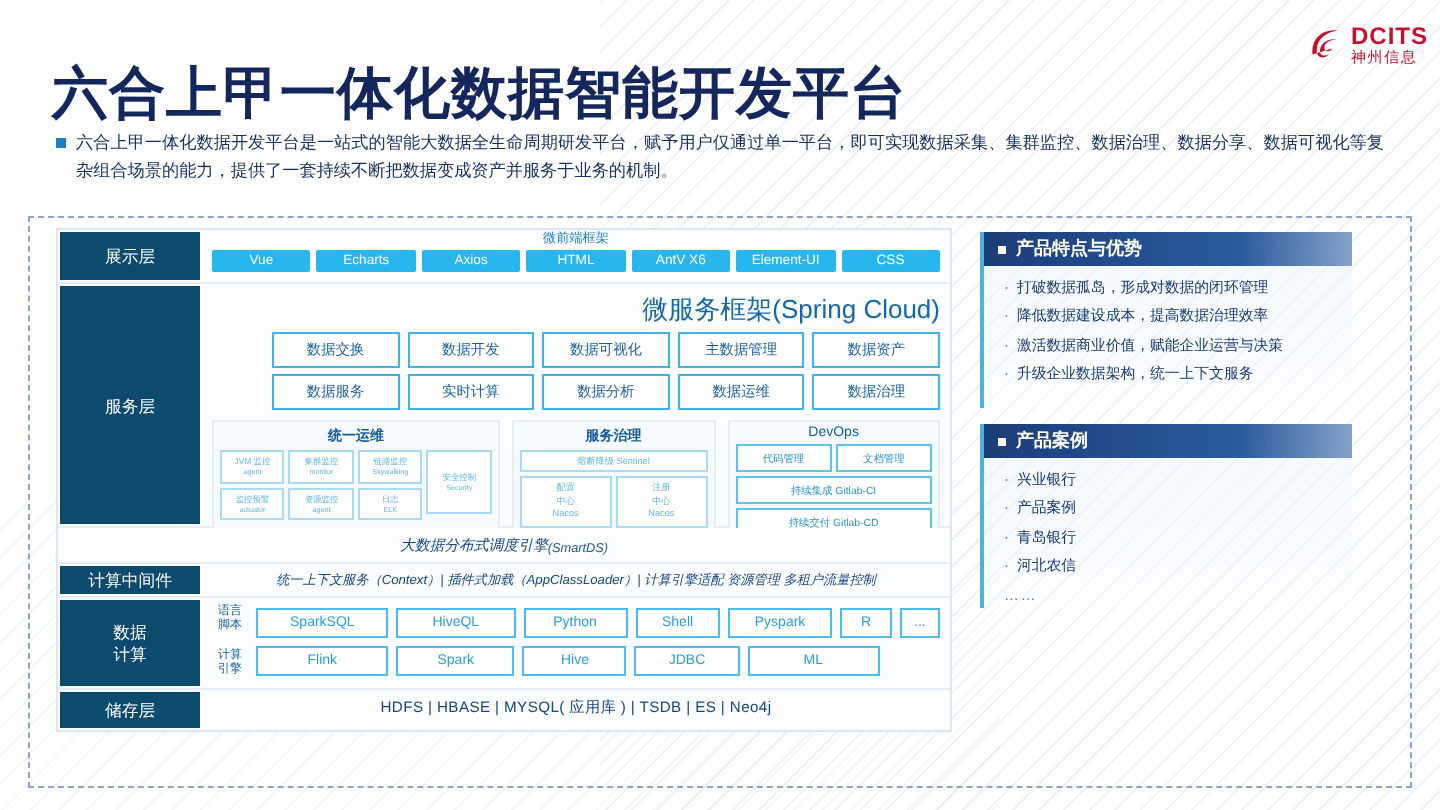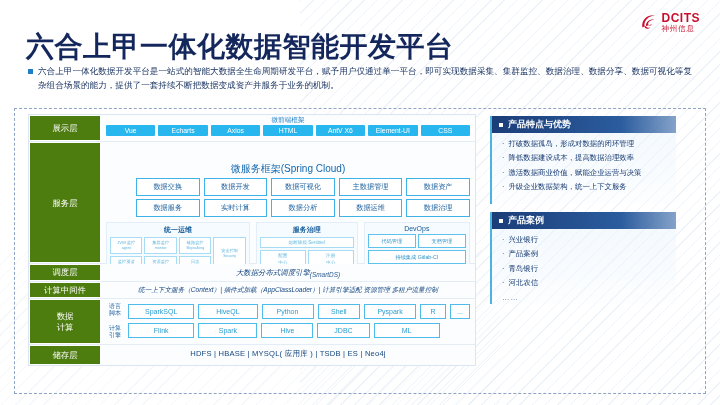--- a/index.html
+++ b/index.html
@@ -21,21 +21,21 @@
   }
   .bg-texture2 {
     position: absolute; top: 250px; left: 0; width: 500px; height: 155px;
     background:
       repeating-linear-gradient(135deg, rgba(205,218,235,.22) 0 1px, rgba(255,255,255,0) 1px 10px);
     pointer-events: none;
   }
 
   
   .logo {
-    position: absolute; top: 12px; right: 20px;
+    position: absolute; top: 12px; right: 6px;
     display: flex; align-items: center; gap: 4px;
   }
   .logo-mark { width: 18px; height: 18px; }
   .logo-txt { line-height: 1; }
   .logo-en {
     font-size: 12px; font-weight: bold; color: #c8102e; letter-spacing: .5px;
   }
   .logo-cn {
     font-size: 7.5px; color: #c8102e; letter-spacing: .8px; margin-top: 1px;
   }
@@ -68,21 +68,21 @@
   .arch {
     position: absolute; left: 28px; top: 114px; width: 448px; height: 252px;
     background: #fbfdff;
     border: 1px solid #dbe6f2;
     display: flex; flex-direction: column;
   }
   .arch-row { display: flex; border-bottom: 1px solid #e4edf6; }
   .arch-row:last-child { border-bottom: none; }
   .layer-lbl {
     flex: 0 0 72px;
-    background: #4d7c0f;
+    background: #0c4a6e;
     color: #ffffff;
     font-size: 8.4px;
     display: flex; align-items: center; justify-content: center;
     text-align: center; line-height: 1.25;
     border: 1px solid #fdfefe;
   }
   .layer-body { flex: 1 1 auto; padding: 2px 5px 3px; background: #fbfdff; min-width: 0; }
 
   
   .row-present { height: 30px; }
@@ -94,21 +94,21 @@
   .tag {
     flex: 1 1 0; background: #28b6ef; color: #fff;
     font-size: 6.8px; text-align: center; padding: 2px 0 2px;
     border-radius: 1px; white-space: nowrap; overflow: hidden;
   }
 
   
   .row-service { height: 122px; }
   .svc-body { display: flex; flex-direction: column; }
   .svc-head {
-    font-size: 10px; color: #1367ad; text-align: center; margin: 18px 0 2px;
+    font-size: 13px; color: #1367ad; text-align: right; margin: 2px 0 2px;
   }
   .svc-grid { display: flex; flex-direction: column; gap: 3px; padding-left: 30px; }
   .svc-line { display: flex; gap: 4px; }
   .svc-box {
     flex: 1 1 0; border: 1px solid #3fb3e8; background: #fff;
     color: #1a5f9e; font-size: 7.2px; text-align: center;
     padding: 3px 0; white-space: nowrap;
   }
   .svc-sub { display: flex; gap: 6px; margin-top: 5px; }
   .sub-card {
@@ -342,21 +342,20 @@
             <div class="dev-cell">文档管理</div>
           </div>
           <div class="dev-wide">持续集成 Gitlab-CI</div>
           <div class="dev-wide">持续交付 Gitlab-CD</div>
         </div>
       </div>
     </div>
   </div>
 
   <div class="arch-row row-sched">
-    <div class="layer-lbl">调度层</div>
     <div class="layer-body">
       <div class="center-line">
         <span>大数据分布式调度引擎</span>
         <span class="small">(SmartDS)</span>
       </div>
     </div>
   </div>
 
   <div class="arch-row row-mid">
     <div class="layer-lbl">计算中间件</div>

